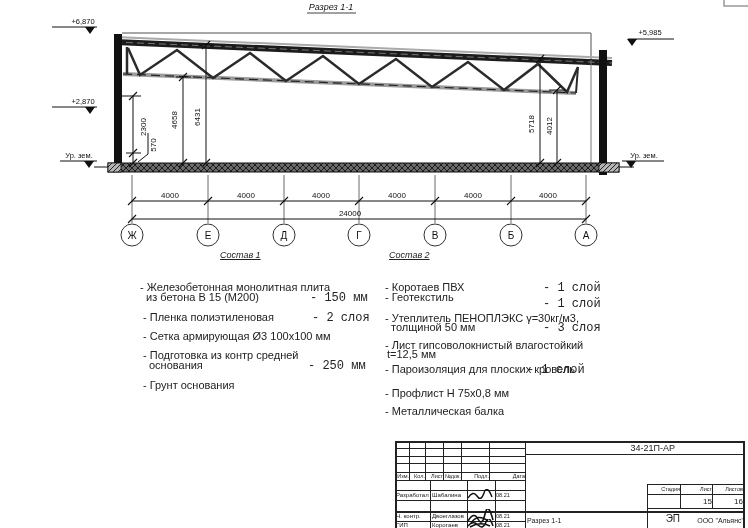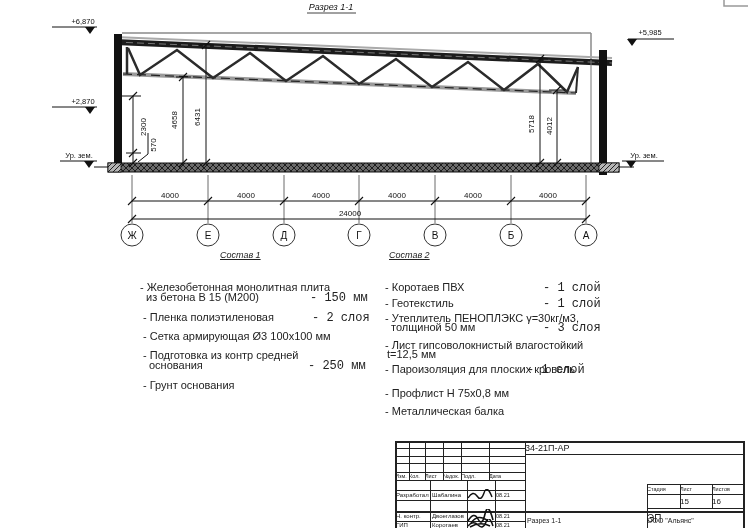--- a/index.html
+++ b/index.html
@@ -7,21 +7,21 @@
        font-family:"Liberation Sans",sans-serif;color:#1a1a1a;}
   svg text{font-family:"Liberation Sans",sans-serif;fill:#111;}
   .abs{position:absolute;}
   .row{position:absolute;font-size:11px;white-space:nowrap;color:#222;}
   .val{position:absolute;font-size:12px;white-space:nowrap;color:#222;font-family:Liberation Mono, monospace;}
   .listhead{position:absolute;font-size:9px;font-style:italic;text-decoration:underline;color:#222;}
   
   #stamp{position:absolute;left:395px;top:441px;width:353px;height:87px;overflow:hidden;font-size:6px;}
   .hl{position:absolute;background:#222;}
   .vl{position:absolute;background:#222;}
-  .sc{position:absolute;text-align:left;white-space:nowrap;overflow:hidden;}
+  .sc{position:absolute;text-align:right;white-space:nowrap;overflow:hidden;}
   .sl{position:absolute;white-space:nowrap;overflow:hidden;}
 </style>
 </head>
 <body>
 
 <svg class="abs" style="left:0;top:0" width="748" height="248" viewBox="0 0 748 248">
   <defs>
     <g id="tk">
         <line x1="-4" y1="4" x2="4" y2="-4" stroke="#111" stroke-width="1.1"></line>
       </g>
@@ -180,21 +180,21 @@
   <div class="row" style="left:3px;top:101px">- Подготовка из контр средней</div>
   <div class="row" style="left:9px;top:111px">основания</div>
   <div class="val" style="left:168px;top:111px">- 250 мм</div>
   <div class="row" style="left:3px;top:131px">- Грунт основания</div>
 </div>
 
 <div class="abs" style="left:385px;top:248px;width:225px;height:170px">
   <div class="listhead" style="left:4px;top:2px">Состав 2</div>
   <div class="row" style="left:0;top:33px">- Коротаев ПВХ</div>
   <div class="val" style="left:158px;top:33px">- 1 слой</div>
-  <div class="row" style="left:0;top:49px">- Геотекстиль</div>
+  <div class="row" style="left:0;top:43px">- Геотекстиль</div>
   <div class="val" style="left:158px;top:49px">- 1 слой</div>
   <div class="row" style="left:0;top:64px">- Утеплитель ПЕНОПЛЭКС γ=30кг/м3,</div>
   <div class="row" style="left:6px;top:73px">толщиной 50 мм</div>
   <div class="val" style="left:158px;top:73px">- 3 слоя</div>
   <div class="row" style="left:0;top:91px">- Лист гипсоволокнистый влагостойкий</div>
   <div class="row" style="left:2px;top:100px">t=12,5 мм</div>
   <div class="row" style="left:0;top:115px">- Пароизоляция для плоских кровель</div>
   <div class="val" style="left:142px;top:115px">- 1 слой</div>
   <div class="row" style="left:0;top:139px">- Профлист Н 75х0,8 мм</div>
   <div class="row" style="left:0;top:157px">- Металлическая балка</div>

